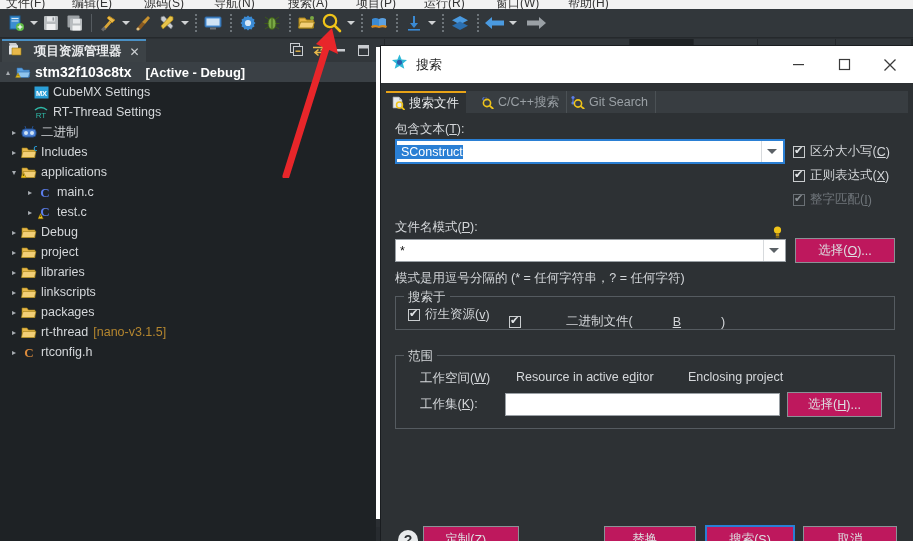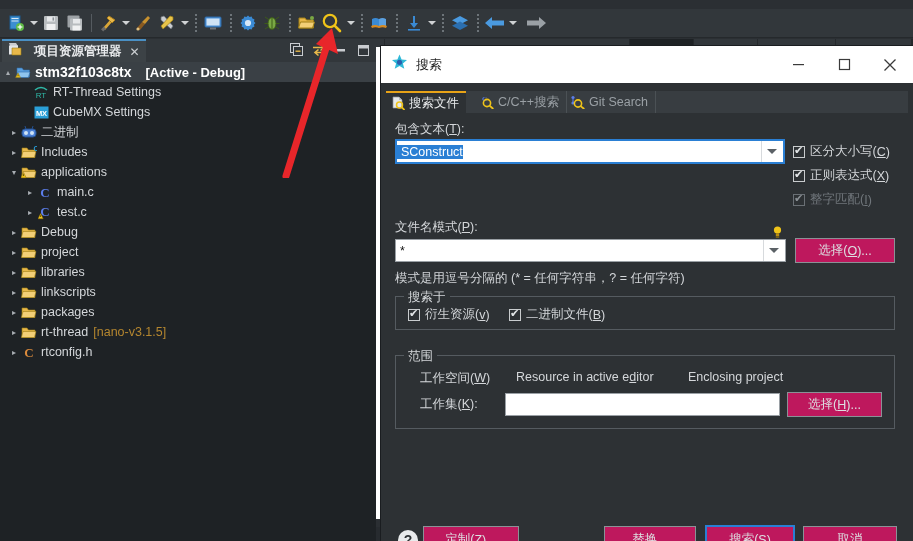--- a/index.html
+++ b/index.html
@@ -202,20 +202,31 @@
     font-size: 20px; color: rgba(235,238,240,0.55); white-space: nowrap;
   }
 
   .bulb { position: absolute; left: 392px; top: 142px; width: 9px; height: 13px; }
 </style>
 </head>
 <body>
 
 <div id="root">
 
+  <div class="menubar">
+    <div class="mi" style="left:6px">文件(F)</div>
+    <div class="mi" style="left:72px">编辑(E)</div>
+    <div class="mi" style="left:144px">源码(S)</div>
+    <div class="mi" style="left:214px">导航(N)</div>
+    <div class="mi" style="left:288px">搜索(A)</div>
+    <div class="mi" style="left:356px">项目(P)</div>
+    <div class="mi" style="left:424px">运行(R)</div>
+    <div class="mi" style="left:496px">窗口(W)</div>
+    <div class="mi" style="left:568px">帮助(H)</div>
+  </div>
 
   <div class="toolbar">
     <div class="tb">
       <div class="tbtn">
         <svg width="18" height="18" viewBox="0 0 18 18">
           <rect x="3" y="2" width="10" height="13" fill="#3d8fd1" stroke="#1d5f96"></rect>
           <rect x="4.5" y="4" width="7" height="1" fill="#d7e8f5"></rect>
           <rect x="4.5" y="6.5" width="7" height="1" fill="#d7e8f5"></rect>
           <circle cx="13" cy="13" r="4" fill="#5fbb46"></circle>
           <rect x="12.4" y="10.6" width="1.2" height="4.8" fill="#fff"></rect>
@@ -451,37 +462,37 @@
             <rect x="2.7" y="10.6" width="0.7" height="1.6" fill="#3a3000"></rect>
           </svg>
         </span>
         <span class="txt">stm32f103c8tx</span>
         <span class="act">[Active - Debug]</span>
       </div>
 
       <div class="row">
         <span class="arrow" style="margin-left:20px"></span>
         <span class="ico">
-          <svg width="16" height="14" viewBox="0 0 16 14">
-            <path d="M2 5 q6 -5 12 0" fill="none" stroke="#2fb9a8" stroke-width="1.6"></path>
-            <text x="8" y="13" font-size="8" fill="#2fb9a8" text-anchor="middle" font-family="Liberation Sans">RT</text>
-          </svg>
-        </span>
-        <span class="txt">RT-Thread Settings</span>
-      </div>
-
-      <div class="row">
-        <span class="arrow" style="margin-left:20px"></span>
-        <span class="ico">
           <svg width="15" height="13" viewBox="0 0 15 13">
             <rect x="0.5" y="0.5" width="14" height="12" fill="#2a9fd8"></rect>
             <text x="7.5" y="9.5" font-size="7.5" fill="#ffffff" text-anchor="middle" font-family="Liberation Sans" font-weight="bold">MX</text>
           </svg>
         </span>
         <span class="txt">CubeMX Settings</span>
+      </div>
+
+      <div class="row">
+        <span class="arrow" style="margin-left:20px"></span>
+        <span class="ico">
+          <svg width="16" height="14" viewBox="0 0 16 14">
+            <path d="M2 5 q6 -5 12 0" fill="none" stroke="#2fb9a8" stroke-width="1.6"></path>
+            <text x="8" y="13" font-size="8" fill="#2fb9a8" text-anchor="middle" font-family="Liberation Sans">RT</text>
+          </svg>
+        </span>
+        <span class="txt">RT-Thread Settings</span>
       </div>
 
       <div class="row">
         <span class="arrow" style="margin-left:8px">▸</span>
         <span class="ico">
           <svg width="16" height="14" viewBox="0 0 16 14">
             <rect x="1" y="4" width="14" height="8" rx="3" fill="#4a7fd4" stroke="#24508f"></rect>
             <circle cx="5" cy="8" r="2" fill="#cfe3f5"></circle>
             <circle cx="11" cy="8" r="2" fill="#cfe3f5"></circle>
             <path d="M5 4 L4 1 M11 4 L12 1" stroke="#24508f" stroke-width="1"></path>
@@ -738,21 +749,21 @@
       <div class="hint" style="left:14px; top:187px;">模式是用逗号分隔的 (* = 任何字符串，? = 任何字符)</div>
 
       <div class="group" style="left:14px; top:213px; width:500px; height:34px;">
         <span class="gtitle">搜索于</span>
         <div class="chk" style="left:12px; top:9px;">
           <span class="box checked"></span>
           <span>衍生资源(</span>
             <u>v</u>
             <span>)</span>
         </div>
-        <div class="chk" style="left:113px; top:9px;">
+        <div class="chk" style="left:113px; top:16px;gap:40px;">
           <span class="box checked"></span>
           <span>二进制文件(</span>
             <u>B</u>
             <span>)</span>
         </div>
       </div>
 
       <div class="group" style="left:14px; top:272px; width:500px; height:74px;">
         <span class="gtitle">范围</span>
 

